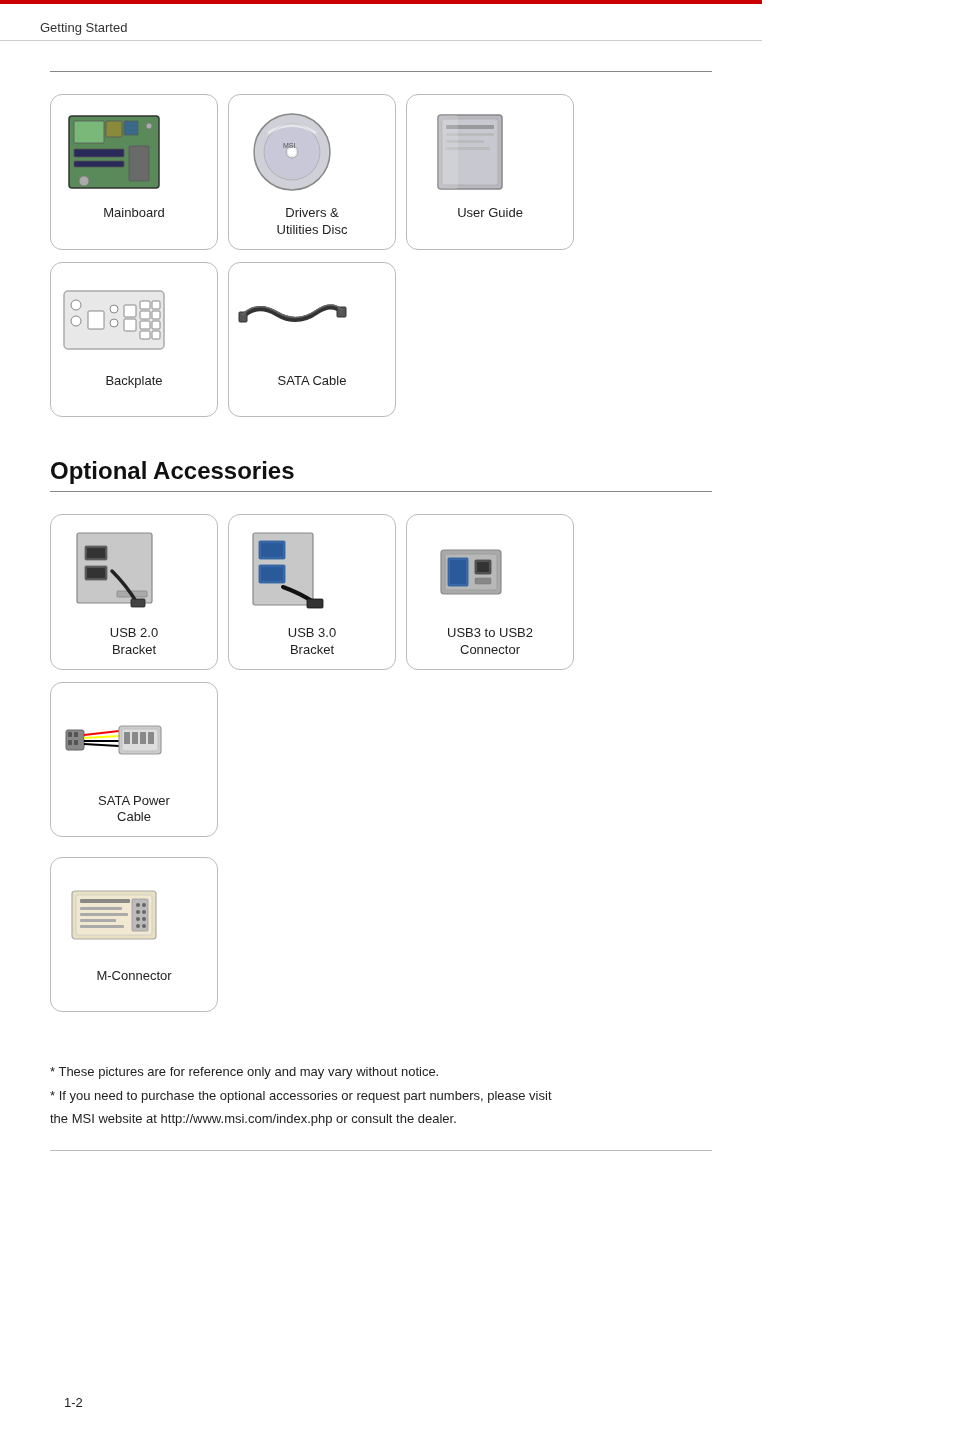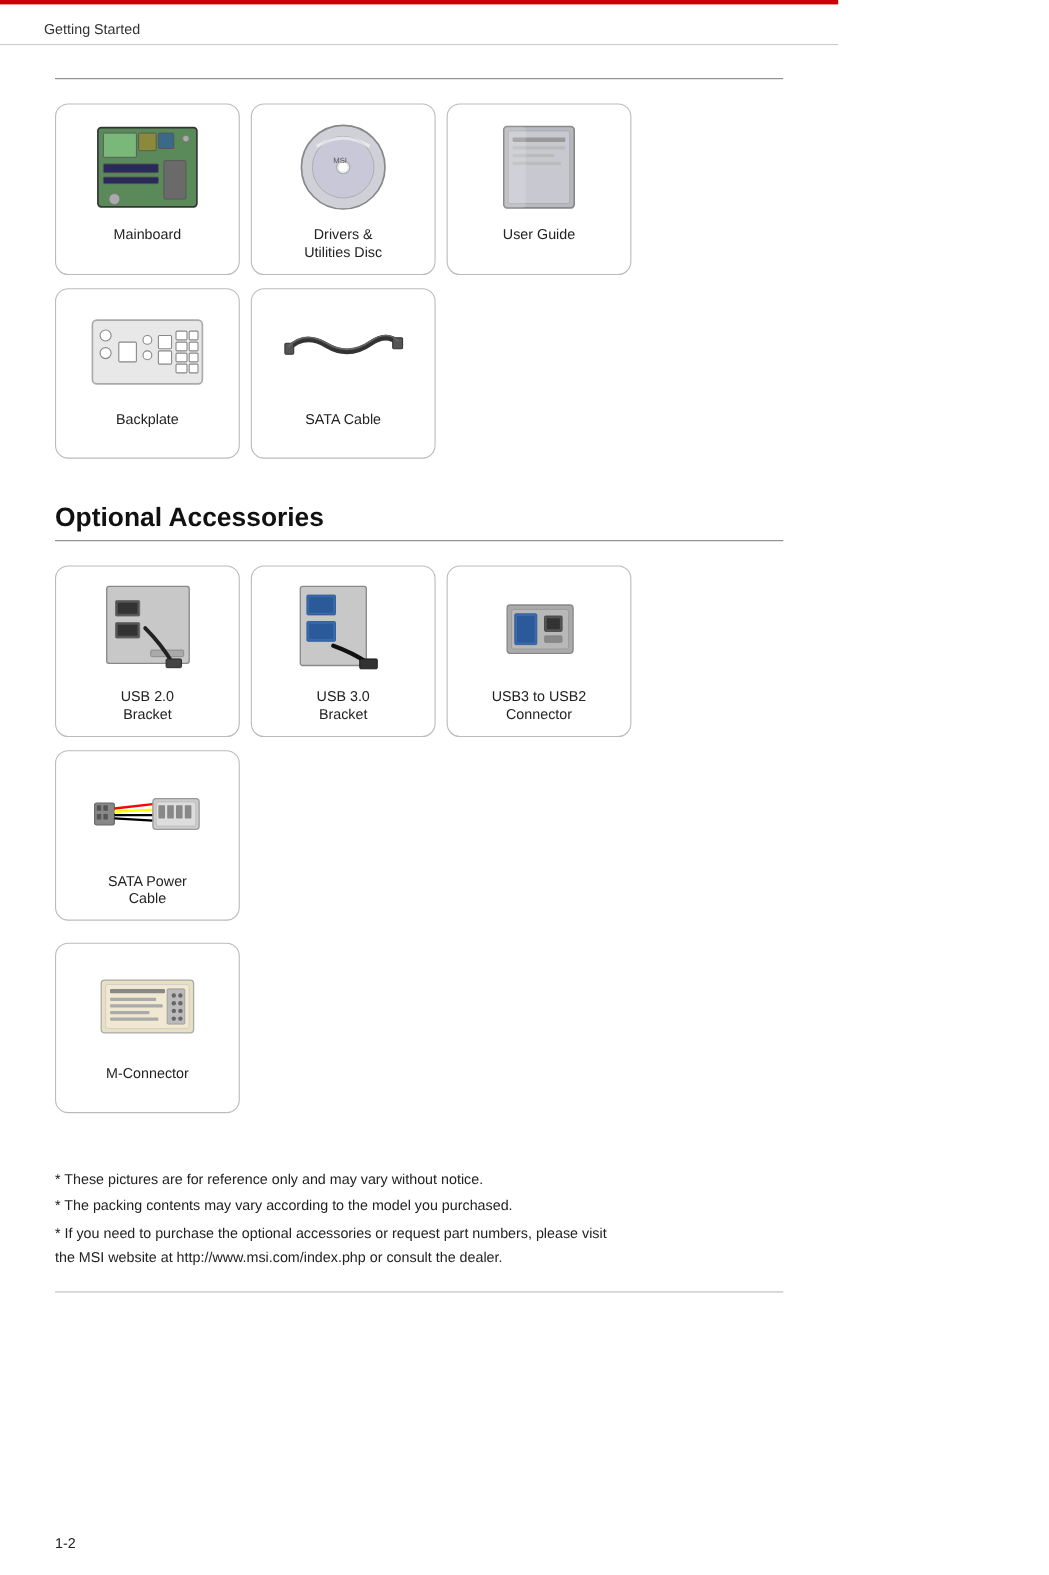--- a/index.html
+++ b/index.html
@@ -55,21 +55,20 @@
       gap: 12px 10px;
       margin-bottom: 20px;
     }
     .item-box {
       width: 168px;
       min-height: 155px;
       border: 1.5px solid #bbb;
       border-radius: 12px;
       display: flex;
       flex-direction: column;
-      align-items: center;
       justify-content: flex-start;
       padding: 12px 8px 10px 8px;
       background: #fff;
     }
     .item-image {
       width: 110px;
       height: 90px;
       display: flex;
       align-items: center;
       justify-content: center;
@@ -96,21 +95,21 @@
     .notes-area {
       margin-top: 30px;
       font-size: 13px;
       color: #222;
       line-height: 1.7;
     }
     .note-line { margin-bottom: 2px; }
     .page-footer {
       position: absolute;
       bottom: 22px;
-      left: 50px;
+      left: 64px;
       font-size: 13px;
       color: #222;
     }
     .footer-divider {
       border: none;
       border-top: 1px solid #bbb;
       margin: 20px 0 6px 0;
     }
   </style>
 </head>
@@ -344,21 +343,20 @@
             </svg>
           </div>
           <div class="item-label">M-Connector</div>
         </div>
       </div>
 
     </div>
 
     <div class="notes-area" style="margin-top: 49px;">
       <div class="note-line">* These pictures are for reference only and may vary without notice.</div>
-      <div class="note-line">* The packing contents may vary according to the model you purchased.</div>
       <div class="note-line">* If you need to purchase the optional accessories or request part numbers, please visit<br>the MSI website at http://www.msi.com/index.php or consult the dealer.</div>
     </div>
 
     <hr class="footer-divider">
     <div class="page-footer">1-2</div>
 
   </div>
 </div>
 
 </body></html>

